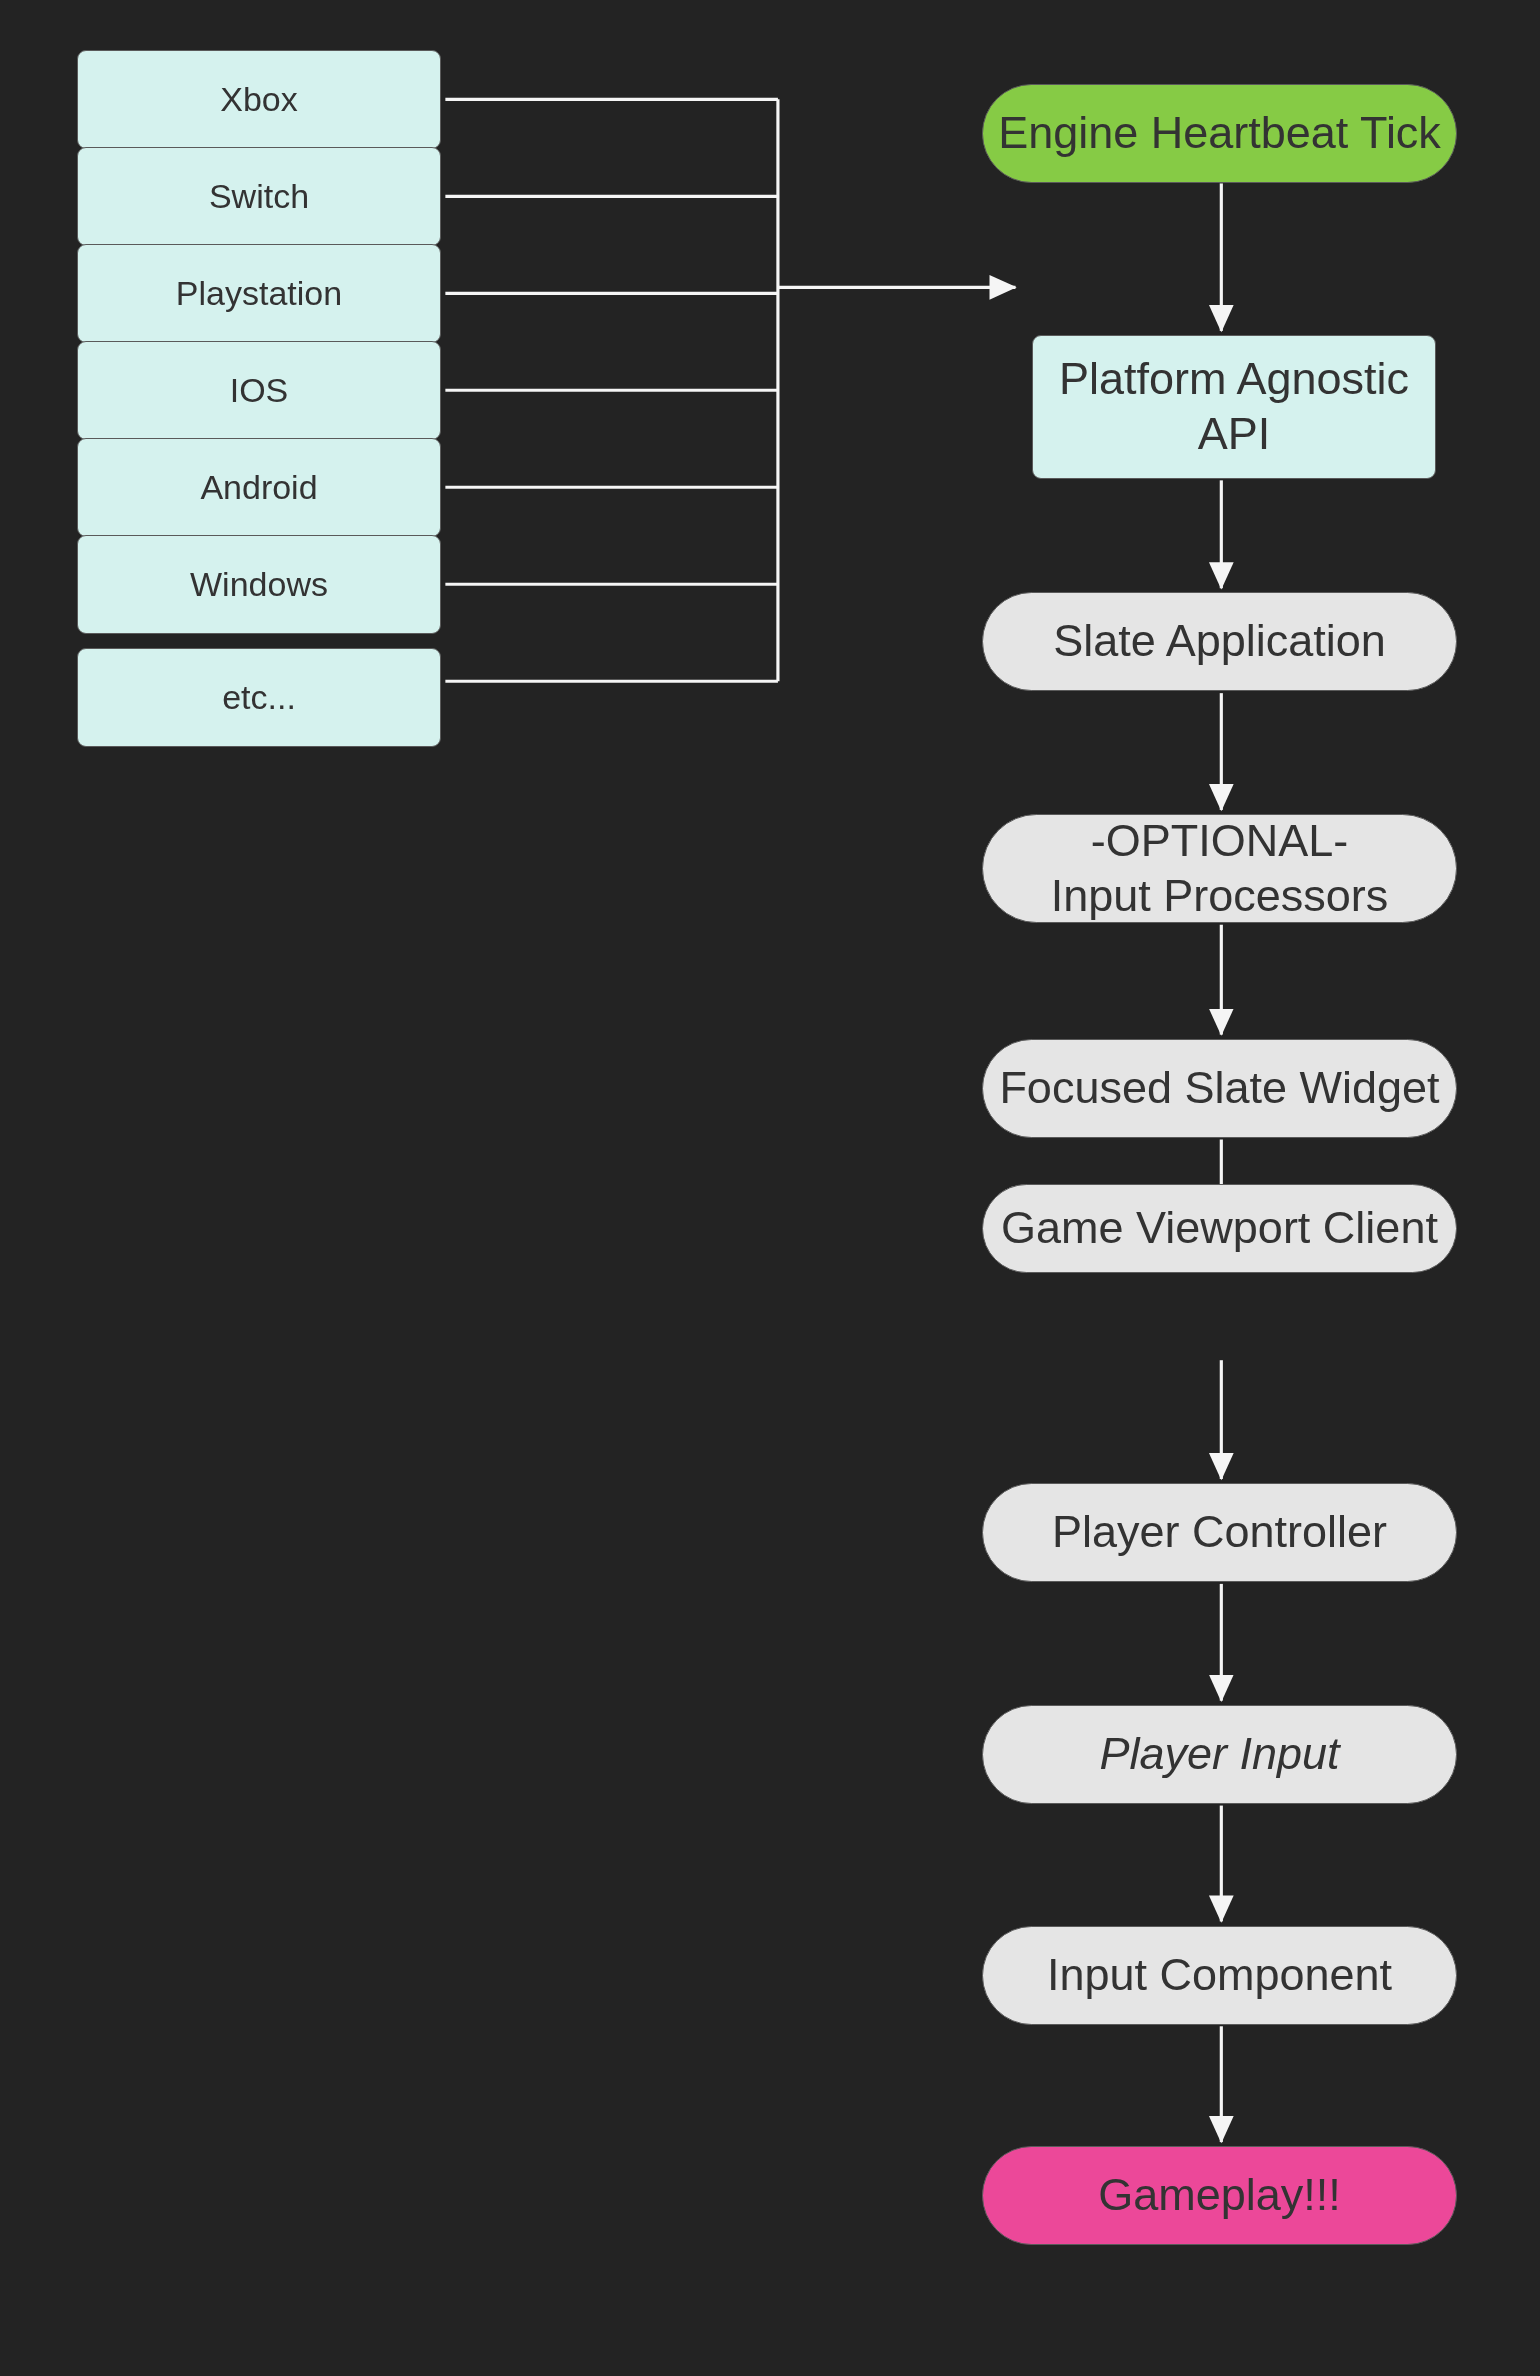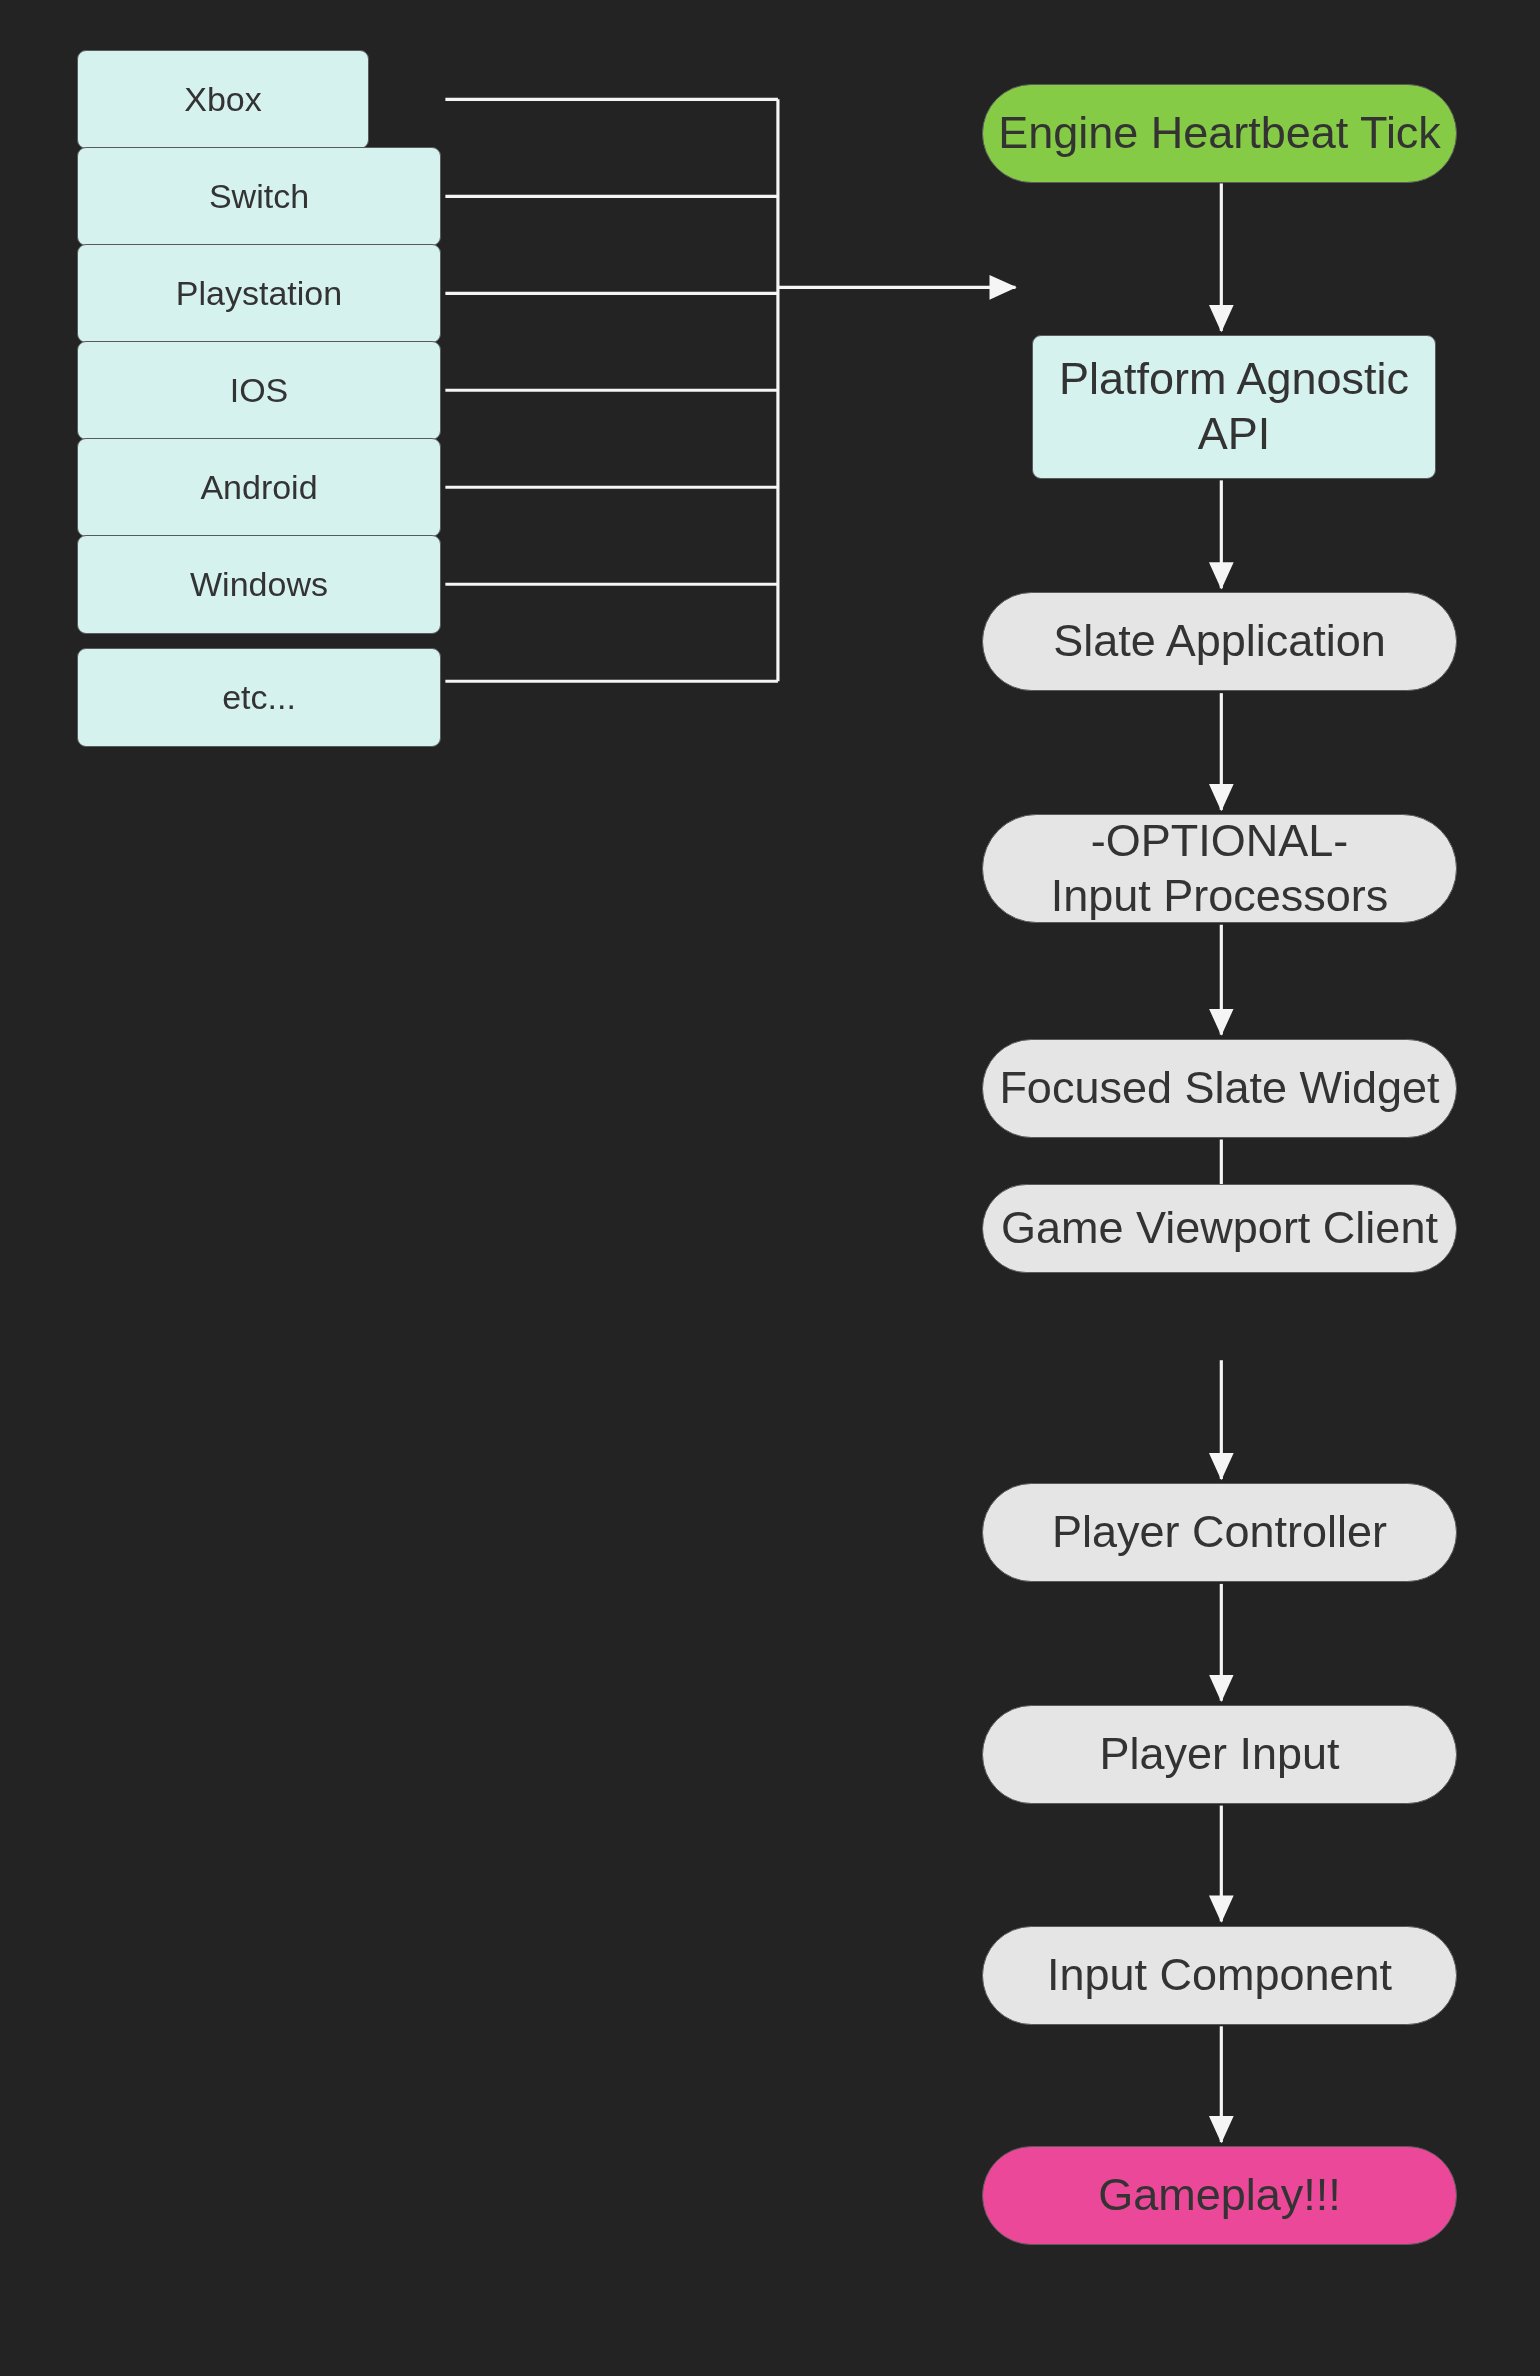--- a/index.html
+++ b/index.html
@@ -100,37 +100,37 @@
         <path d="M 1234 934 V 1045"></path>
         <path d="M 1234 1151 V 1268"></path>
         <path d="M 1234 1374 V 1494"></path>
         <path d="M 1234 1600 V 1718"></path>
         <path d="M 1234 1824 V 1941"></path>
         <path d="M 1234 2047 V 2164"></path>
       </g>
   </svg>
 
   <div id="platform-nodes">
-      <div class="node plat" style="left: 77px; top: 50px; width: 292px; height: 99px;"><span class="lbl">Xbox</span></div>
+      <div class="node plat" style="left: 77px; top: 50px; width: 364px; height: 99px;"><span class="lbl">Xbox</span></div>
       <div class="node plat" style="left: 77px; top: 147px; width: 364px; height: 99px;"><span class="lbl">Switch</span></div>
       <div class="node plat" style="left: 77px; top: 244px; width: 364px; height: 99px;"><span class="lbl">Playstation</span></div>
       <div class="node plat" style="left: 77px; top: 341px; width: 364px; height: 99px;"><span class="lbl">IOS</span></div>
       <div class="node plat" style="left: 77px; top: 438px; width: 364px; height: 99px;"><span class="lbl">Android</span></div>
       <div class="node plat" style="left: 77px; top: 535px; width: 364px; height: 99px;"><span class="lbl">Windows</span></div>
       <div class="node plat" style="left: 77px; top: 648px; width: 364px; height: 99px;"><span class="lbl">etc...</span></div>
     </div>
   <div id="pipeline-nodes">
       <div class="node pipe stadium c-green" style="left: 982px; top: 84px; width: 475px; height: 99px;"><span class="lbl">Engine Heartbeat Tick</span></div>
       <div class="node pipe rect c-cyan" style="left: 1020px; top: 335px; width: 404px; height: 144px;"><span class="lbl">Platform Agnostic
 API</span></div>
       <div class="node pipe stadium c-orange" style="left: 982px; top: 592px; width: 475px; height: 99px;"><span class="lbl">Slate Application</span></div>
       <div class="node pipe stadium c-orange" style="left: 982px; top: 814px; width: 475px; height: 109px;"><span class="lbl">-OPTIONAL-
 Input Processors</span></div>
       <div class="node pipe stadium c-orange" style="left: 982px; top: 1039px; width: 475px; height: 99px;"><span class="lbl">Focused Slate Widget</span></div>
       <div class="node pipe stadium c-orange" style="left: 982px; top: 1184px; width: 475px; height: 89px;"><span class="lbl">Game Viewport Client</span></div>
       <div class="node pipe stadium c-orange" style="left: 982px; top: 1483px; width: 475px; height: 99px;"><span class="lbl">Player Controller</span></div>
-      <div class="node pipe stadium c-orange" style="left: 982px; top: 1705px; width: 475px; height: 99px;"><span class="lbl">Player Input</span></div>
+      <div class="node pipe stadium c-orange" style="left: 982px; top: 1705px; width: 475px; height: 99px; font-style: italic;"><span class="lbl">Player Input</span></div>
       <div class="node pipe stadium c-orange" style="left: 982px; top: 1926px; width: 475px; height: 99px;"><span class="lbl">Input Component</span></div>
       <div class="node pipe stadium c-red" style="left: 982px; top: 2146px; width: 475px; height: 99px;"><span class="lbl">Gameplay!!!</span></div>
     </div>
 
 </div>
 
 
 </body></html>

